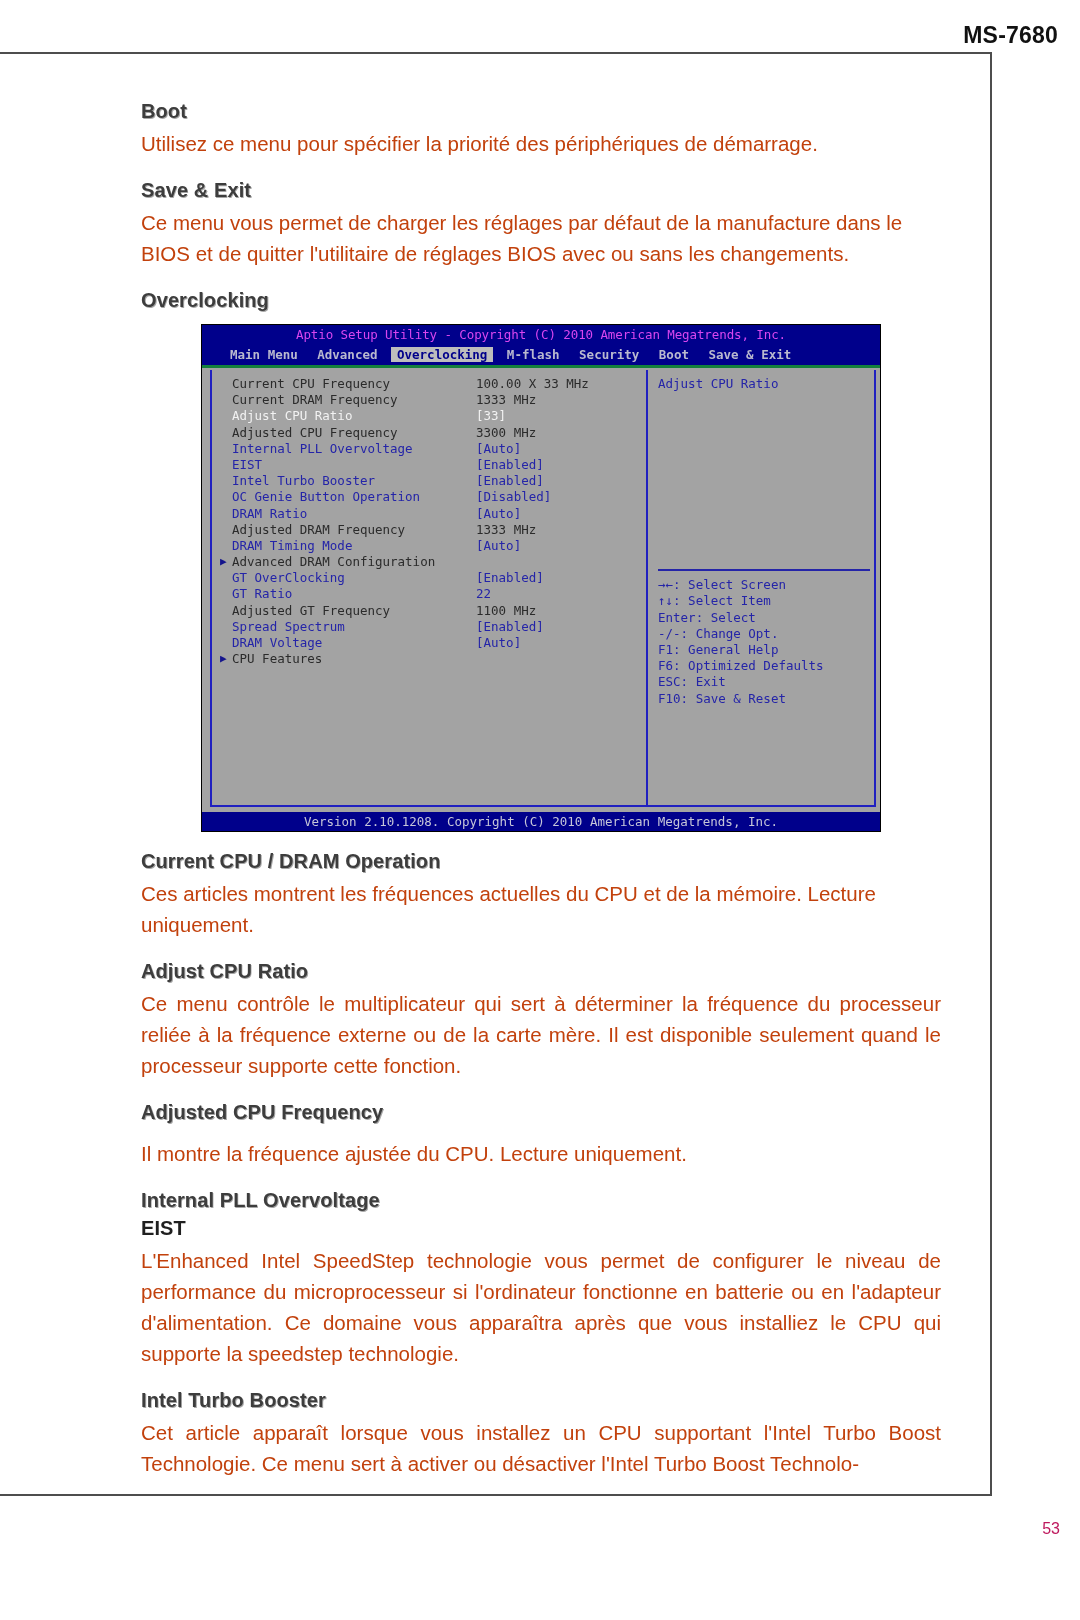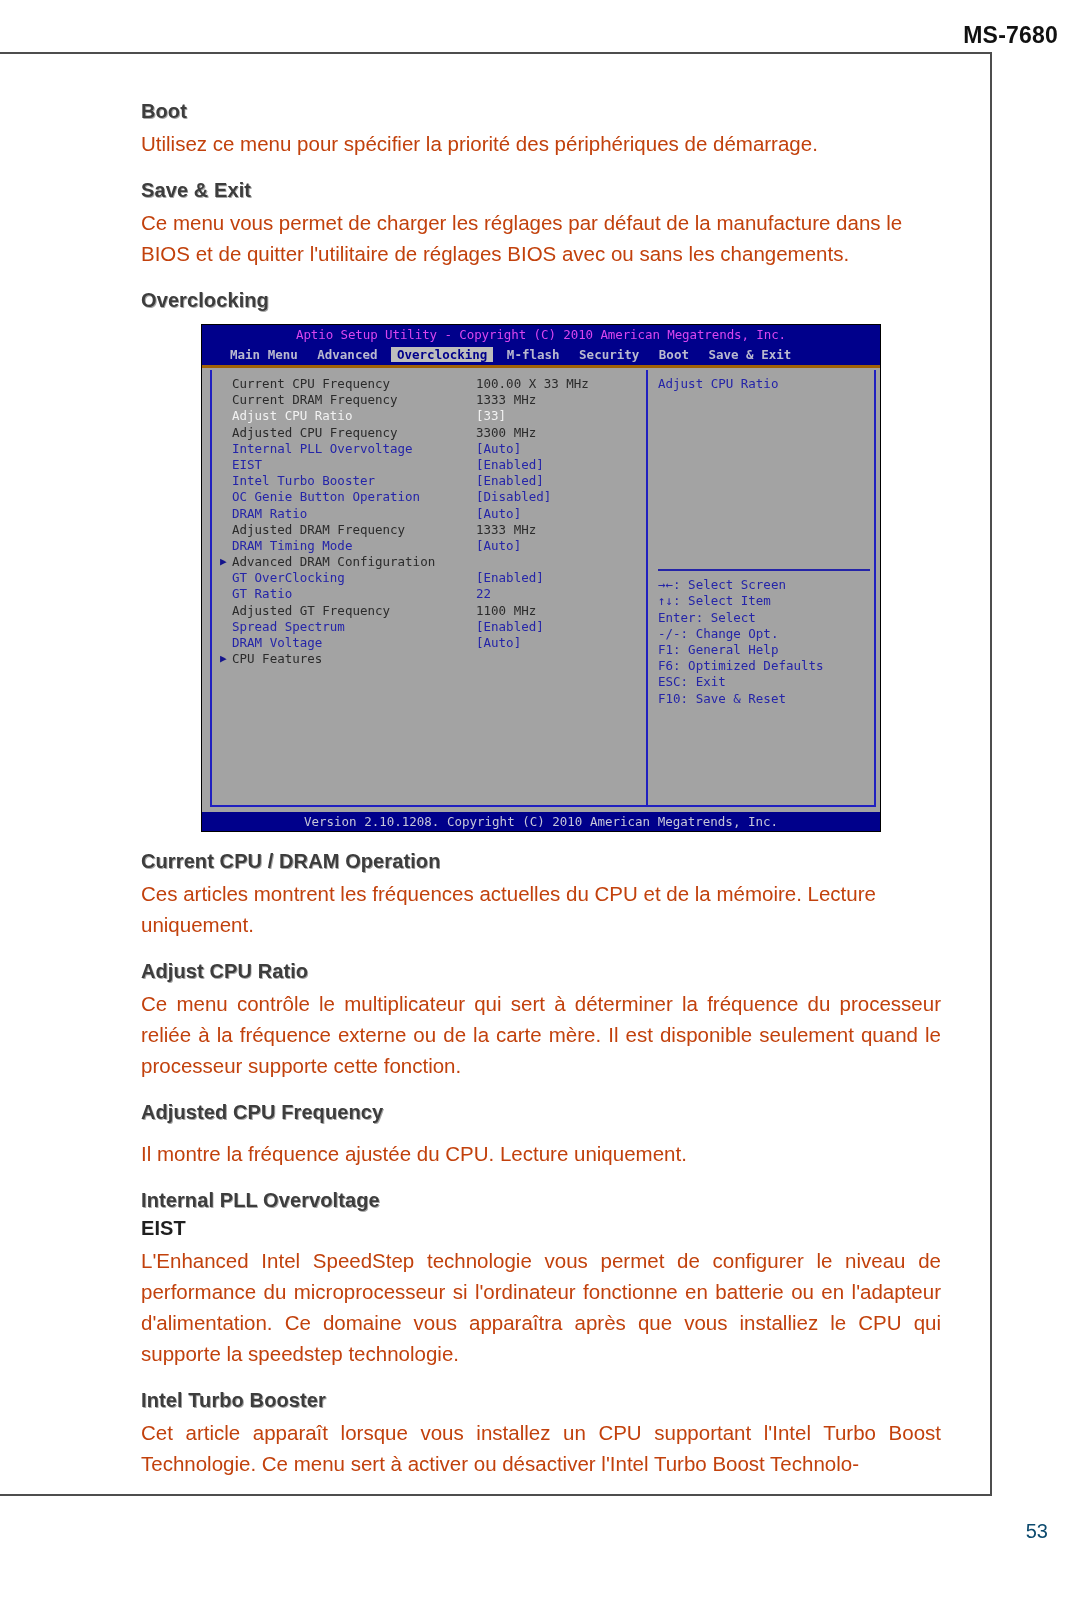--- a/index.html
+++ b/index.html
@@ -27,22 +27,22 @@
     background: #4d4d4d;
   }
 
   .header-title {
     position: absolute; right: 22px; top: 22px;
     font-size: 23px; font-weight: bold; letter-spacing: .2px;
     color: #111;
   }
 
   .page-number {
-    position: absolute; right: 32px; top: 1520px;
-    font-size: 20px; color: #0c4a6e;
+    position: absolute; right: 20px; top: 1520px;
+    font-size: 16px; color: #be185d;
   }
 
   
   .content {
     position: absolute; left: 133px; top: 100px; width: 800px; margin-left: 8px;
   }
 
   h3.sec-title {
     font-size: 20px;
     font-weight: bold;
@@ -95,21 +95,21 @@
   }
   .bios-menubar .mi { padding: 0 6px; }
   .bios-menubar .mi.active {
     background: #bdbdbd;
     color: #00008b;
   }
   .bios-body {
     position: relative;
     height: 448px;
     background: #a3a3a3;
-    border-top: 3px solid #a16207;
+    border-top: 3px solid #15803d;
   }
   .bios-border-l {
     position: absolute; left: 8px; top: 2px; width: 2px; bottom: 8px;
     background: #2020c0;
   }
   .bios-border-r {
     position: absolute; right: 4px; top: 2px; width: 2px; bottom: 8px;
     background: #2020c0;
   }
   .bios-border-b {

